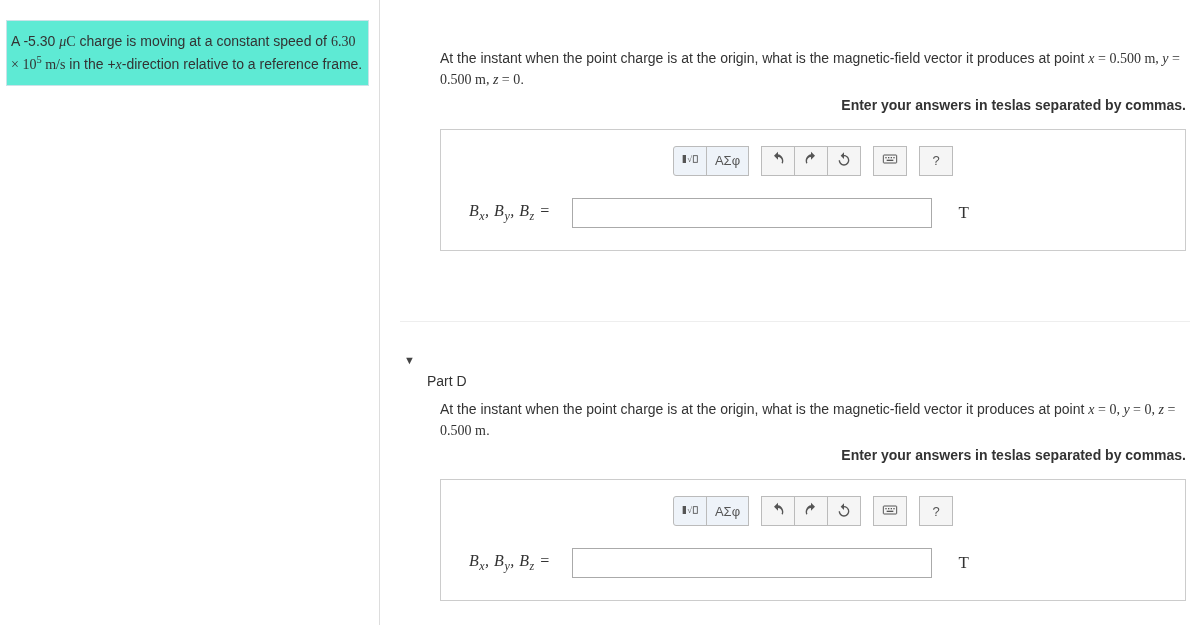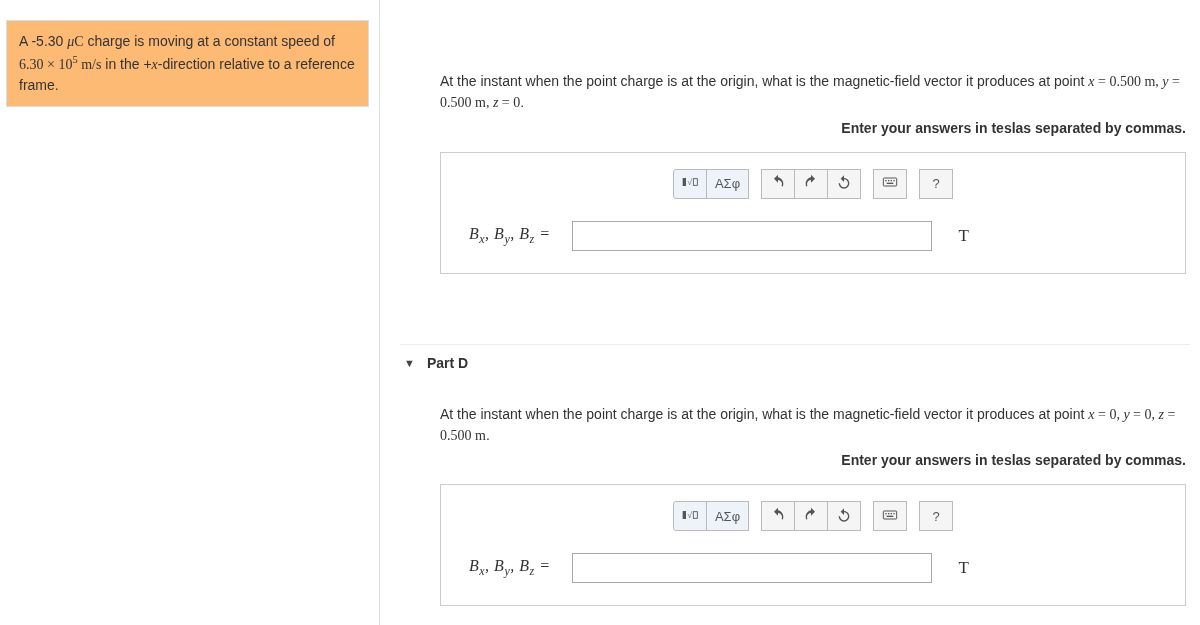--- a/index.html
+++ b/index.html
@@ -17,38 +17,37 @@
     display: flex;
     width: 100%;
     height: 100%;
   }
   .left-col {
     width: 380px;
     padding: 20px 10px 20px 6px;
     border-right: 1px solid #ddd;
   }
   .problem-box {
-    background: #fdba74;
+    background: #5eead4;
     border: 1px solid #c9e3e8;
-    padding: 10px 12px;
+    padding: 10px 4px;
     line-height: 1.5;
     font-size: 14px;
     color: #333;
   }
   .right-col {
     flex: 1;
     padding: 0 10px 10px 20px;
     overflow: hidden;
   }
   .spacer-top {
     height: 48px;
   }
   .question-body {
     padding: 0 4px 30px 40px;
-    margin-top: 23px;
   }
   .question-text {
     margin: 0 0 6px 0;
     line-height: 1.45;
   }
   .instr {
     font-weight: bold;
     margin: 6px 0 16px 0;
     text-align: right;
   }
@@ -113,21 +112,22 @@
     padding: 10px 0 10px 4px;
     border-top: 1px solid #eee;
     margin-top: 40px;
     cursor: pointer;
   }
   .part-hd .tri {
     font-size: 11px;
     color: #444;
   }
   .part-hd .lbl {
-    font-weight: bold;
+    font-weight: normal;
+    margin-top: 41px;
   }
   .math { font-family: 'Times New Roman', serif; }
   .mi { font-style: italic; }
   .sup { font-size: 0.75em; vertical-align: super; }
   .sub { font-size: 0.75em; vertical-align: sub; }
   .rm { font-style: normal; }
 </style>
 </head>
 <body>
 

